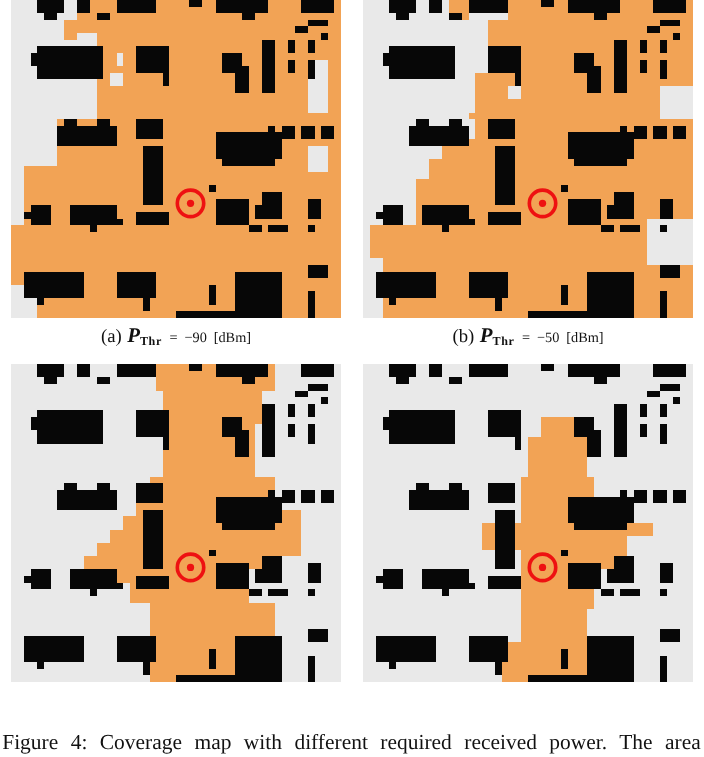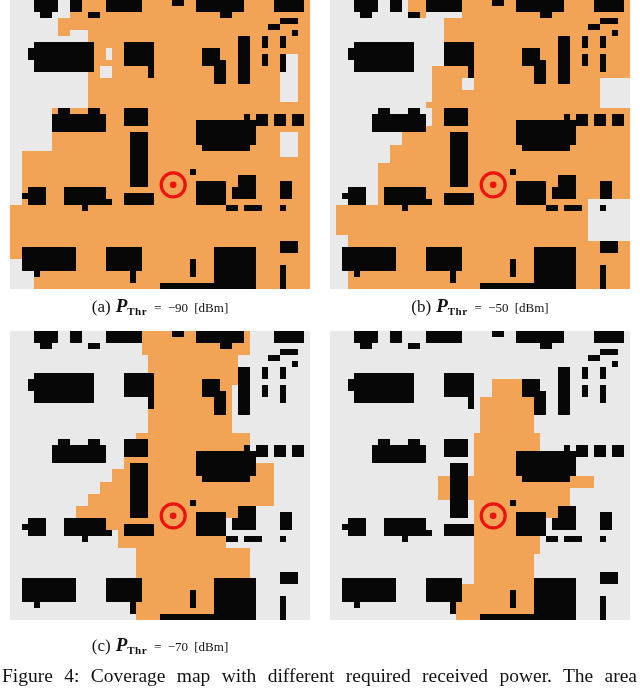--- a/index.html
+++ b/index.html
@@ -347,19 +347,16 @@
         <rect x="45" y="40" width="3" height="2" fill="#070707"></rect>
         <rect x="45" y="44" width="1" height="4" fill="#070707"></rect>
         <rect x="25" y="47" width="10" height="1" fill="#070707"></rect>
         <g>
           <circle cx="27.2" cy="30.7" r="2" fill="none" stroke="#EE1111" stroke-width="0.55" shape-rendering="geometricPrecision"></circle>
           <circle cx="27.2" cy="30.7" r="0.55" fill="#EE1111" shape-rendering="geometricPrecision"></circle>
         </g>
       </svg>
     </div>
 
-  <div class="subcap" style="left:10px;top:634px">
-    <span class="cap-label">(c)</span><span class="cap-sym"><span>P</span><sub class="cap-sub">Thr</sub></span><span class="cap-rest">= −70 [dBm]</span>
-  </div>
 
   <div class="figcap">Figure 4: Coverage map with different required received power. The area</div>
 
 </div>
 
 </body></html>

